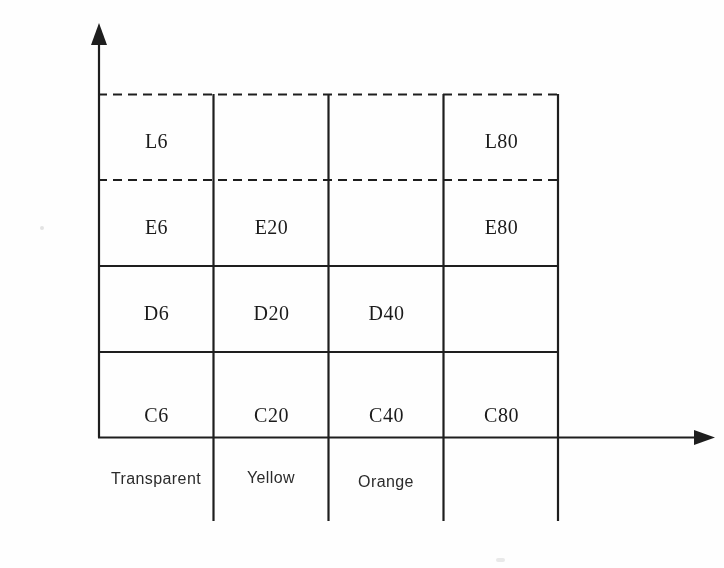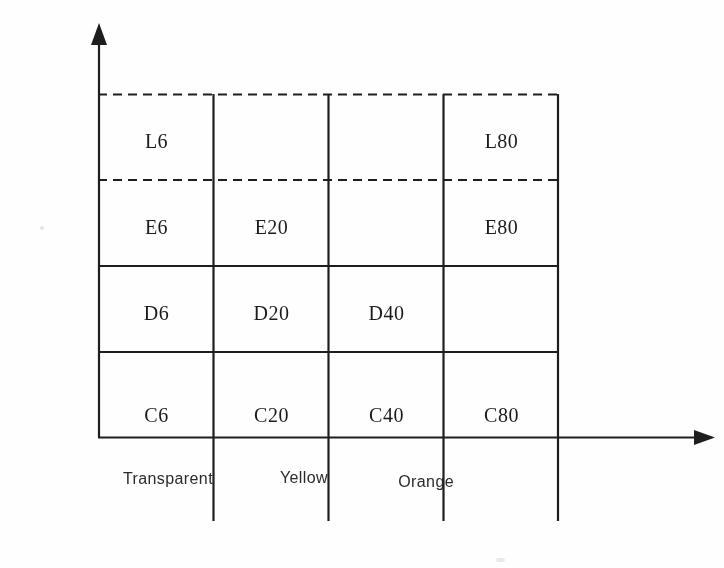--- a/index.html
+++ b/index.html
@@ -32,21 +32,21 @@
     justify-content: center;
     box-sizing: border-box;
     padding-top: 9px;
     font-size: 20px;
     letter-spacing: 0.5px;
     color: var(--cell-text-color, #1b1b1b);
   }
   .col-label {
     position: absolute;
     width: 114px;
-    text-align: right;
+    text-align: center;
     font-family: "Liberation Sans", sans-serif;
     font-size: 16px;
     letter-spacing: 0.4px;
     color: var(--label-text-color, #2b2b2b);
   }
   .artifact {
     position: absolute;
     background: #d7d7d7;
     border-radius: 50%;
     opacity: 0.7;
@@ -90,18 +90,18 @@
   <div class="cell r2 c1">D20</div>
   <div class="cell r2 c2">D40</div>
 
   <div class="cell r3 c0">C6</div>
   <div class="cell r3 c1">C20</div>
   <div class="cell r3 c2">C40</div>
   <div class="cell r3 c3">C80</div>
 
   <div class="col-label" style="left:99px;  top:470px;">Transparent</div>
   <div class="col-label" style="left:214px; top:469px;">Yellow</div>
-  <div class="col-label" style="left:340px; top:473px;">Orange</div>
+  <div class="col-label" style="left:329px; top:473px;">Orange</div>
 
   <div class="artifact" style="left:40px; top:226px; width:4px; height:4px;"></div>
   <div class="artifact" style="left:496px; top:558px; width:9px; height:4px; border-radius:2px; opacity:0.55;"></div>
 
 </div>
 
 </body></html>

